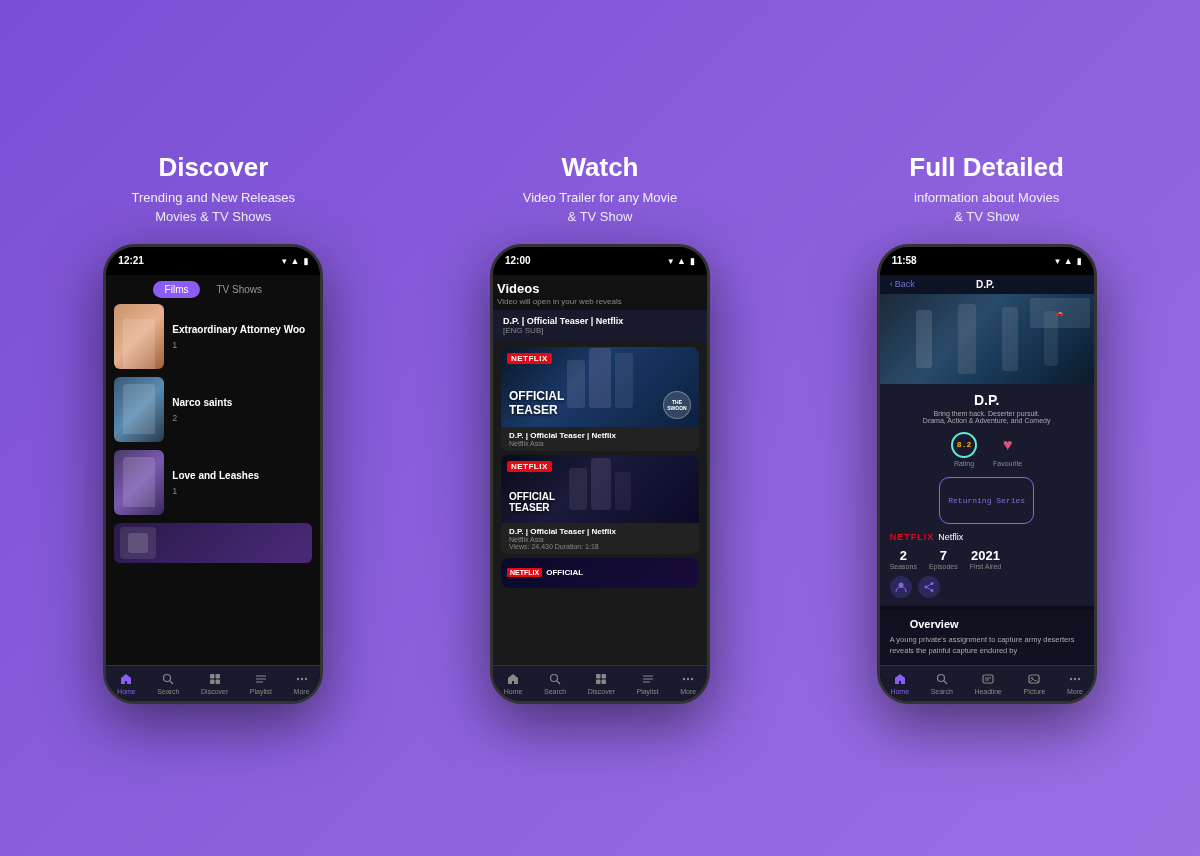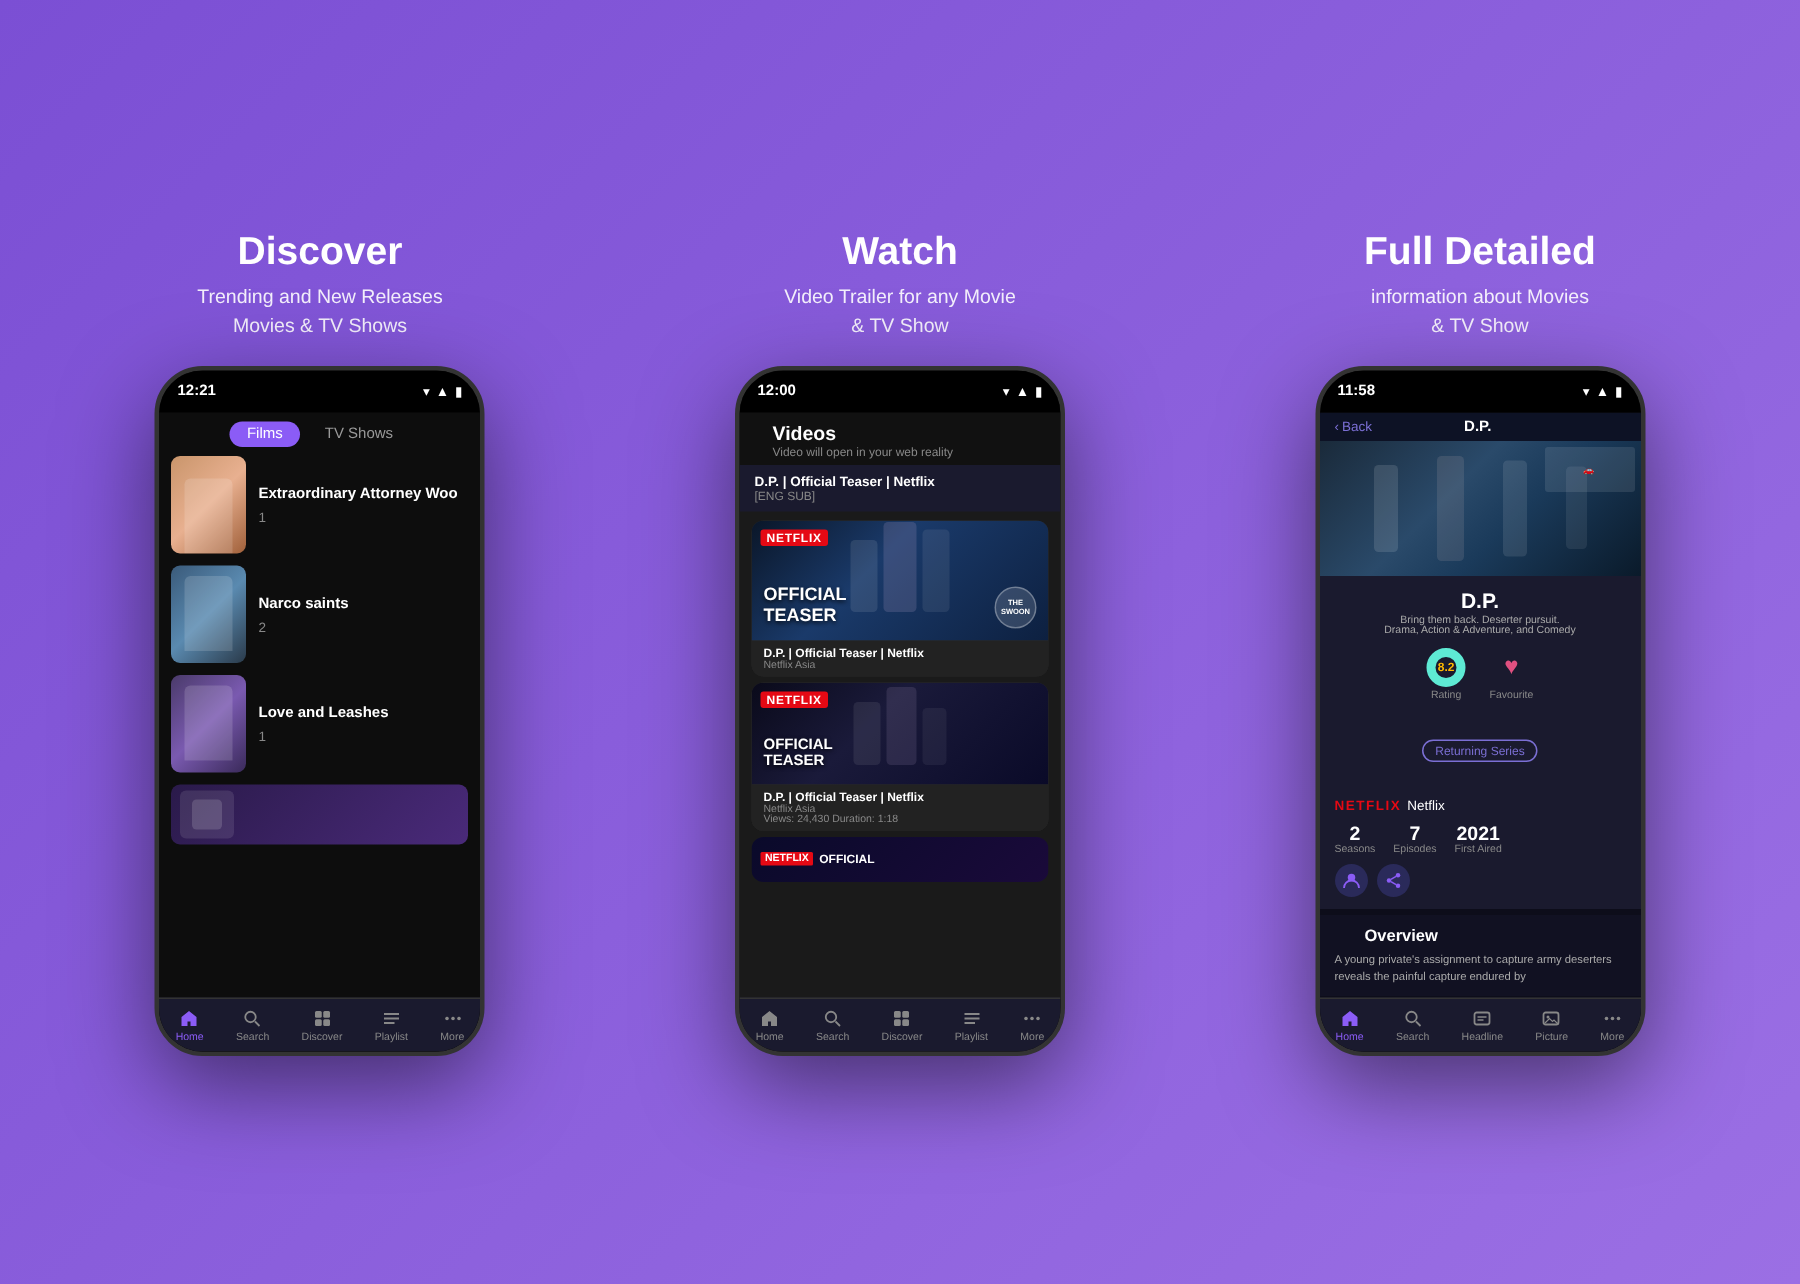--- a/index.html
+++ b/index.html
@@ -232,21 +232,21 @@
 
     
     .watch-screen {
       width: 100%;
       height: 100%;
       background: #1a1a1a;
       overflow: hidden;
     }
 
     .watch-header {
-      padding: 6px 22px 4px;
+      padding: 6px 4px 4px;
       background: #111;
     }
 
     .watch-title {
       font-size: 13px;
       font-weight: 700;
       color: #fff;
     }
 
     .watch-subtitle {
@@ -444,27 +444,28 @@
       display: flex;
       flex-direction: column;
       align-items: center;
       gap: 2px;
     }
 
     .rating-circle {
       width: 26px;
       height: 26px;
       border-radius: 50%;
-      border: 6px solid #5eead4;
+      border: 2px solid #5eead4;
       display: flex;
       align-items: center;
       justify-content: center;
       font-size: 8px;
       font-weight: 700;
       color: #FFB800;
+      font-family: Liberation Mono, monospace;
     }
 
     .heart-icon {
       width: 26px;
       height: 26px;
       display: flex;
       align-items: center;
       justify-content: center;
       color: #E05080;
       font-size: 16px;
@@ -473,23 +474,24 @@
     .stat-label {
       font-size: 7px;
       color: #888;
     }
 
     .returning-badge {
       display: inline-block;
       border: 1px solid #7B6FD4;
       color: #7B6FD4;
       font-size: 8px;
-      padding: 2px 8px;
+      padding: 18px 8px;
       border-radius: 10px;
-      margin: 20px auto;
+      margin: 4px auto;
+      font-family: Liberation Mono, monospace;
     }
 
     .netflix-row {
       display: flex;
       align-items: center;
       gap: 4px;
       margin-top: 4px;
     }
 
     .netflix-logo-text {
@@ -709,21 +711,21 @@
         <div class="phone-notch-icons">
           <span class="phone-notch-icon">▾</span>
           <span class="phone-notch-icon">▲</span>
           <span class="phone-notch-icon">▮</span>
         </div>
       </div>
 
       <div class="watch-screen">
         <div class="watch-header">
           <div class="watch-title">Videos</div>
-          <div class="watch-subtitle">Video will open in your web reality</div>
+          <div class="watch-subtitle">Video will open in your web reveals</div>
         </div>
 
         <div class="video-card-first">
           <div class="video-card-first-title">D.P. | Official Teaser | Netflix</div>
           <div class="video-card-first-sub">[ENG SUB]</div>
         </div>
 
         <div class="video-card" style="margin: 6px 8px 4px;">
           <div class="video-thumb">
             <div class="video-thumb-bg video-bg-1">

